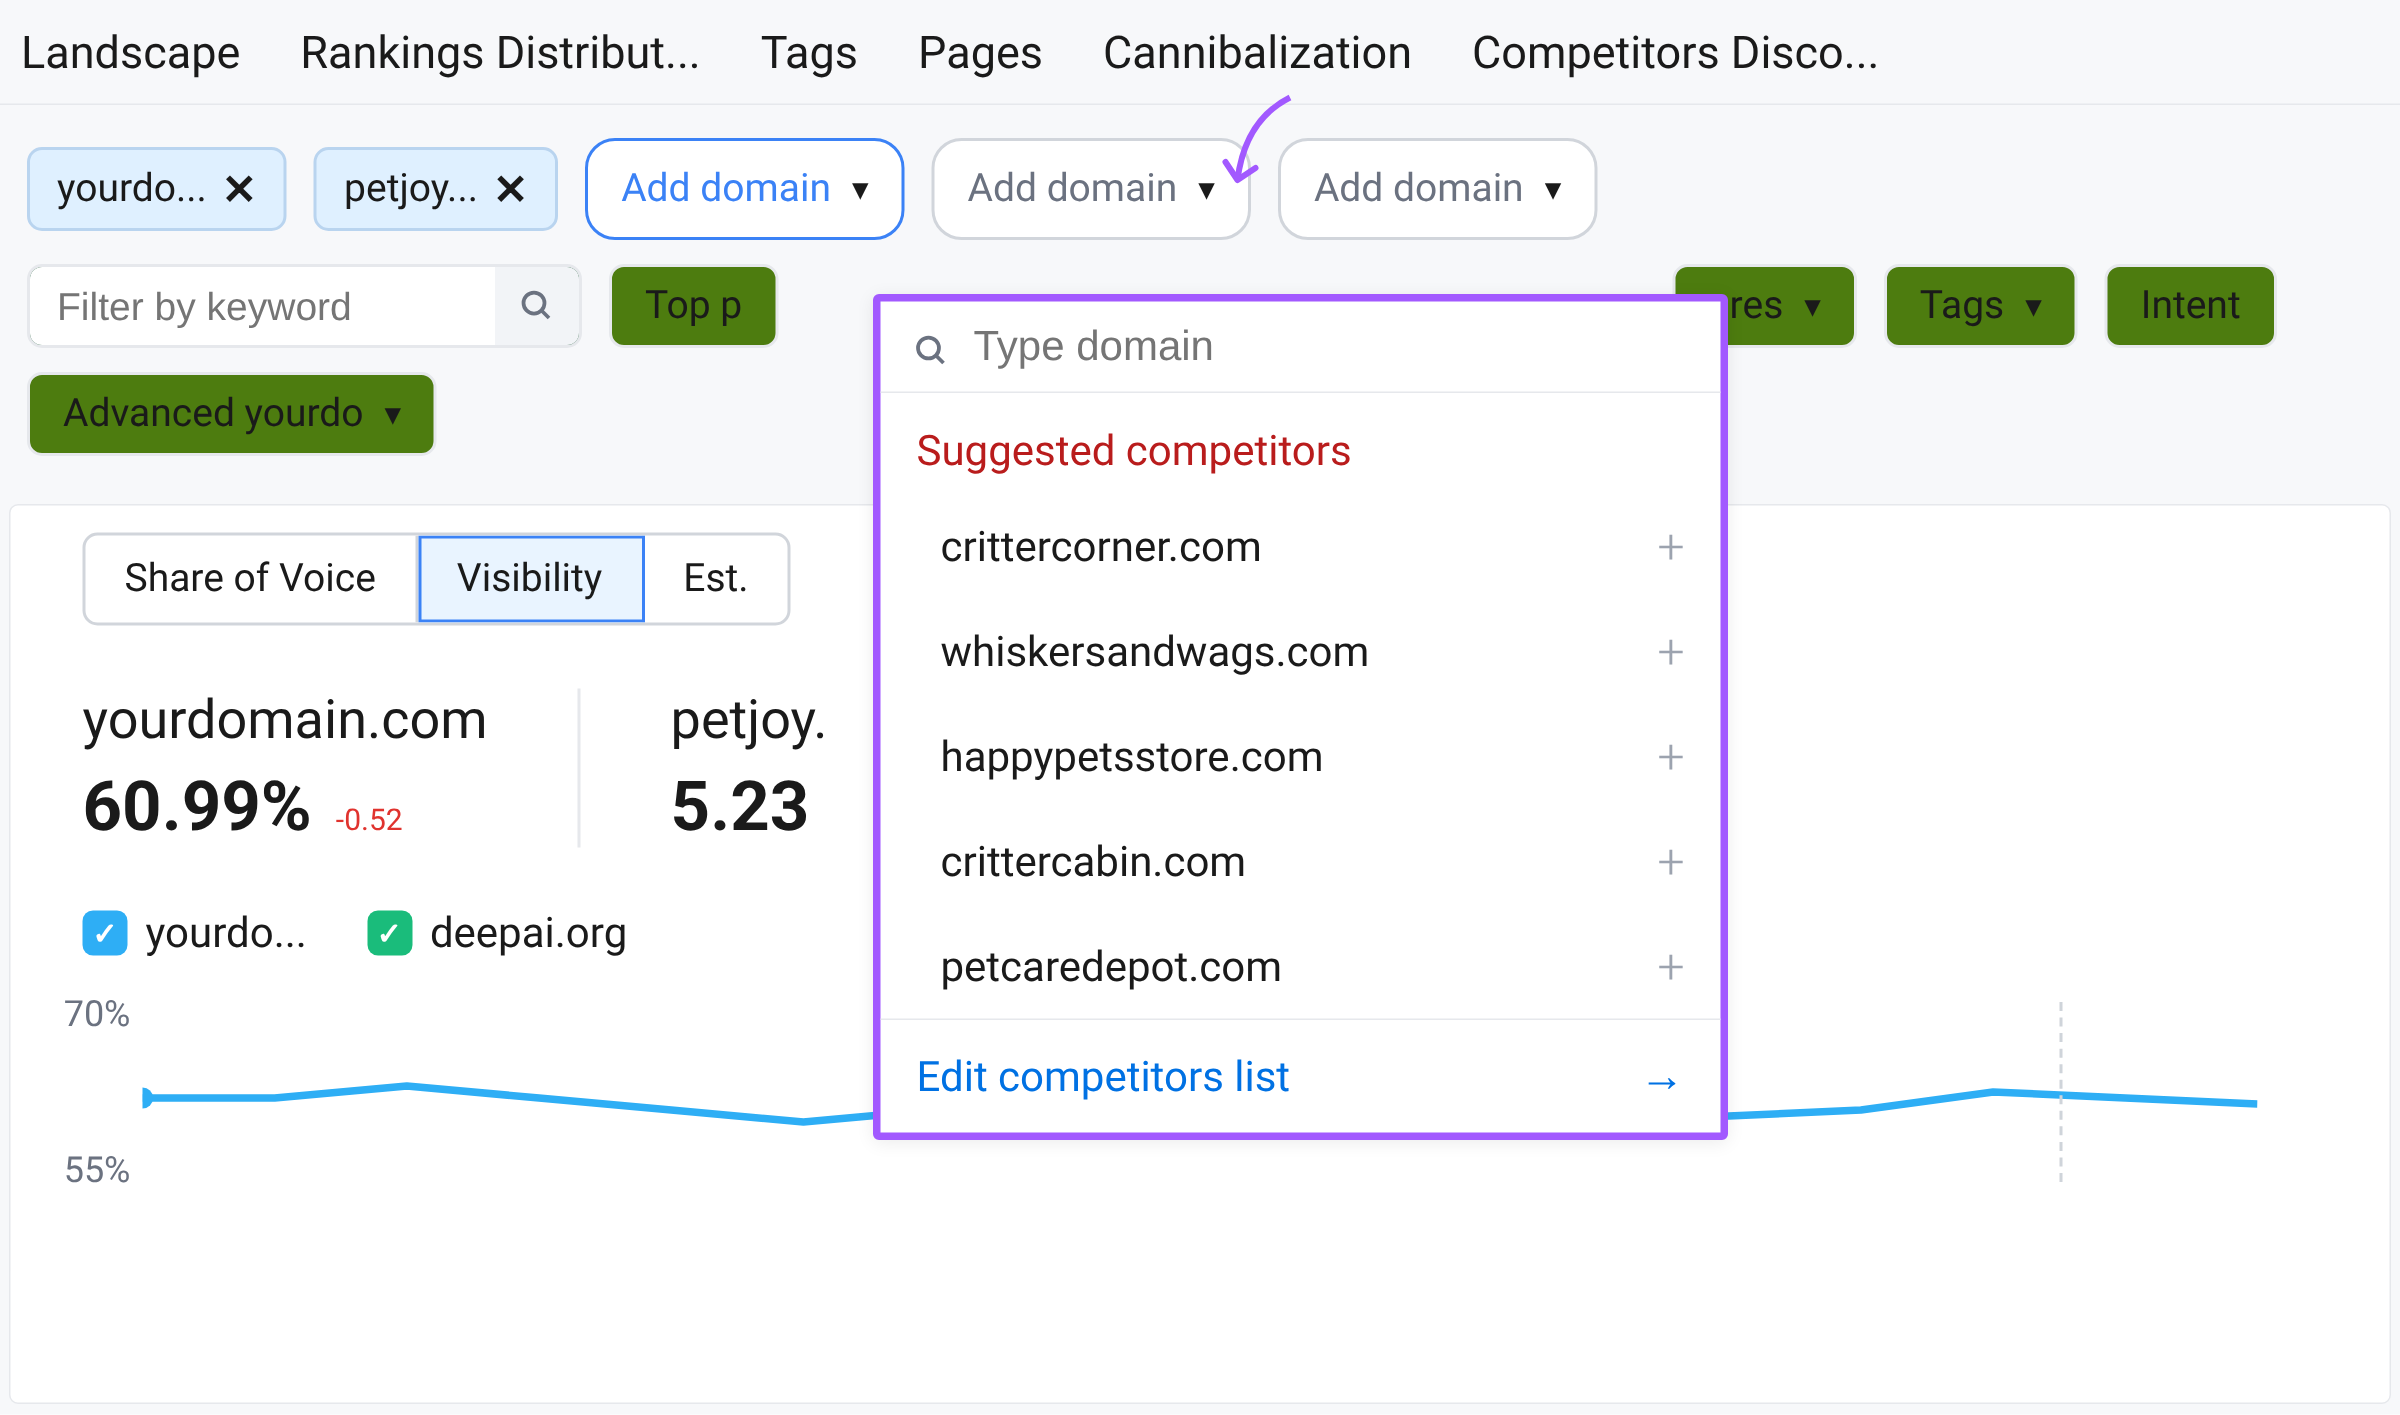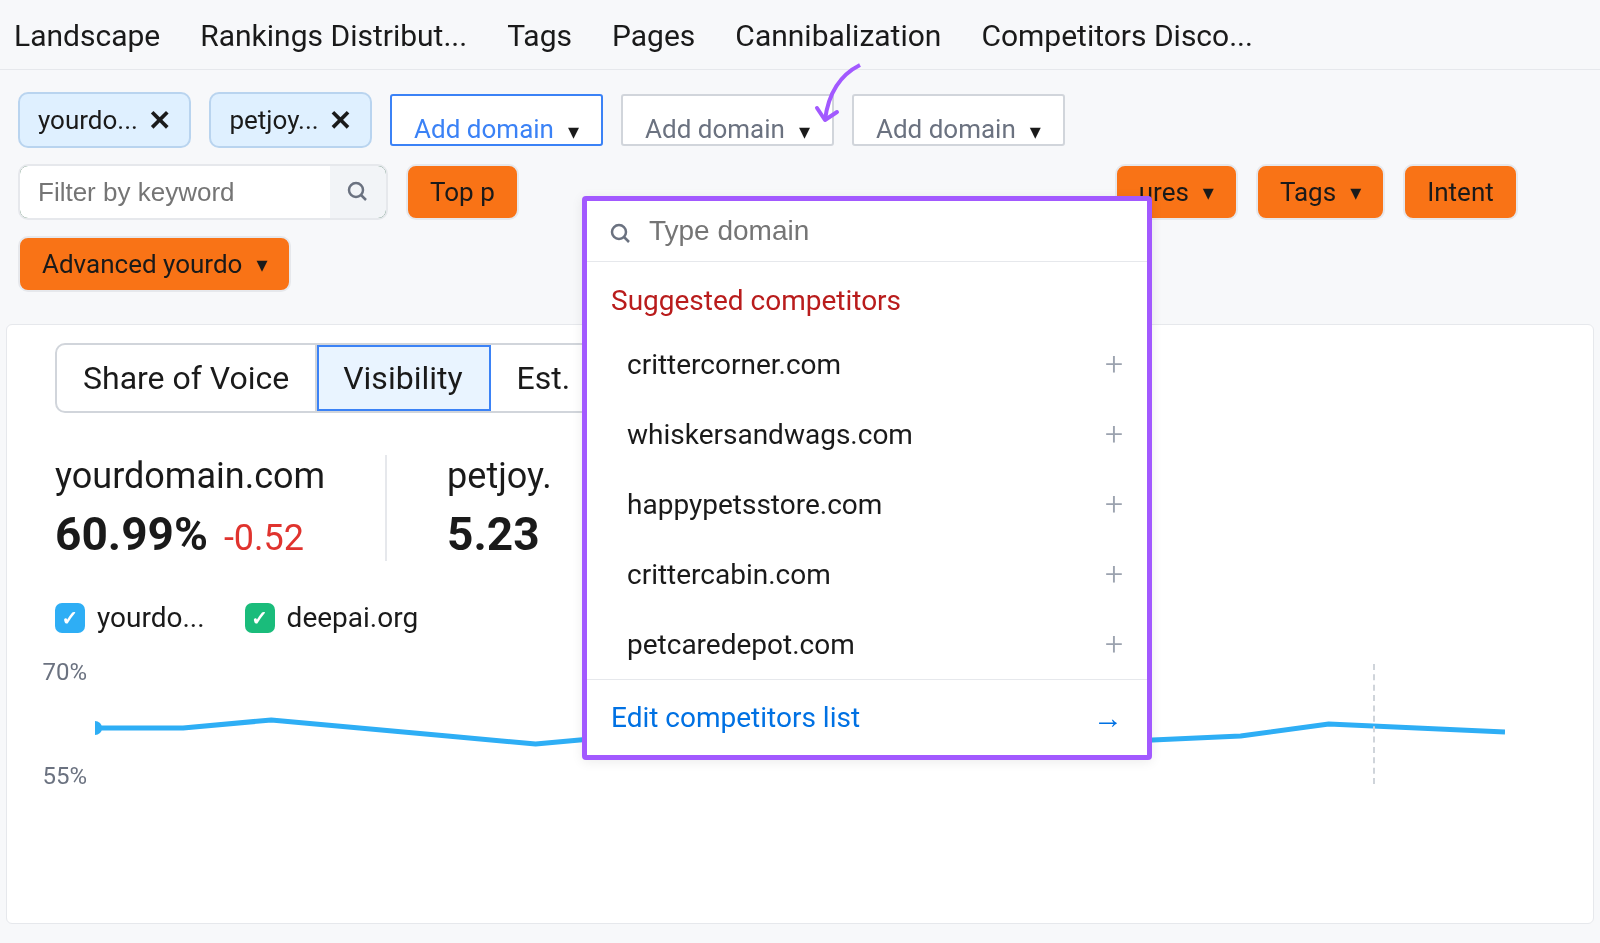--- a/index.html
+++ b/index.html
@@ -66,27 +66,27 @@
     color: #1a1a1a;
   }
   .chip .close {
     font-size: 28px;
     font-weight: 700;
     cursor: pointer;
     color: #1a1a1a;
   }
   .dropdown-btn {
     display: flex;
-    align-items: flex-end;
+    align-items: center;
     gap: 14px;
-    height: 52px;
+    height: 68px;
     padding: 0 22px;
     border: 2px solid #d1d5db;
     background: #fff;
-    border-radius: 3px;
+    border-radius: 20px;
     font-size: 26px;
     color: #6b7280;
     cursor: pointer;
   }
   .dropdown-btn.open {
     border-color: #3b82f6;
     color: #3b82f6;
   }
   .dropdown-btn.open .chev { color: #1a1a1a; }
   .chev {
@@ -121,21 +121,21 @@
     font-size: 24px;
     color: #6b7280;
   }
   .filter-chip {
     display: flex;
     align-items: center;
     gap: 14px;
     height: 56px;
     padding: 0 22px;
     border: 2px solid #e6e8ec;
-    background: #f97316;
+    background: #4d7c0f;
     border-radius: 10px;
     font-size: 26px;
     color: #1a1a1a;
     cursor: pointer;
   }
   
   .panel {
     margin: 22px 6px 0 6px;
     background: #fff;
     border: 1px solid #e6e8ec;
@@ -147,21 +147,21 @@
   .seg-group {
     display: flex;
     border: 2px solid #d1d5db;
     border-radius: 10px;
     overflow: hidden;
     width: fit-content;
     margin-bottom: 42px;
   }
   .seg {
     padding: 14px 26px;
-    font-size: 32px;
+    font-size: 26px;
     color: #1a1a1a;
     cursor: pointer;
     border-right: 2px solid #d1d5db;
   }
   .seg:last-child { border-right: none; }
   .seg.active {
     background: #e9f4ff;
     outline: 2px solid #3b82f6;
     outline-offset: -2px;
   }
@@ -181,21 +181,21 @@
     font-size: 36px;
     color: #1a1a1a;
     margin-bottom: 10px;
   }
   .metric-value {
     font-size: 46px;
     font-weight: 700;
     color: #1a1a1a;
   }
   .metric-delta {
-    font-size: 36px;
+    font-size: 20px;
     color: #e0332e;
     margin-left: 12px;
     font-weight: 400;
   }
   .legend {
     display: flex;
     gap: 40px;
     margin-bottom: 30px;
   }
   .legend-item {

